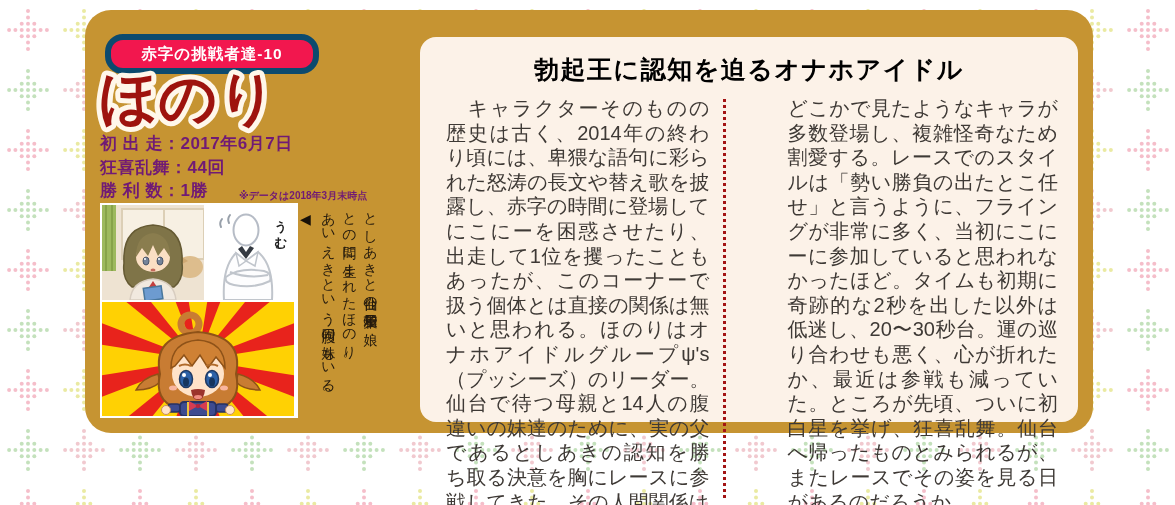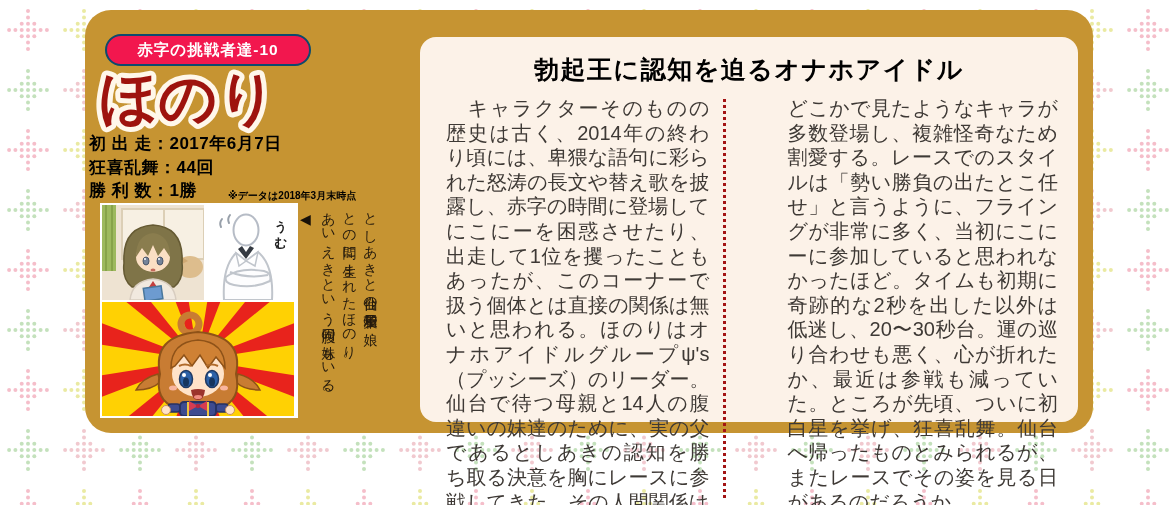--- a/index.html
+++ b/index.html
@@ -11,33 +11,33 @@
   .stage{position:absolute;inset:0;}
   .bg{position:absolute;left:0;top:0;}
   
   .card{
     position:absolute;left:85px;top:10px;width:1008px;height:423px;
     background:#c69432;border-radius:26px;
   }
   
   .badge{
     position:absolute;left:20px;top:24px;width:202px;height:28px;
-    background:#f2174e;border:2px solid #0c4a6e;border-radius:18px;
+    background:#f2174e;border:6px solid #0c4a6e;border-radius:18px;
     display:flex;align-items:center;justify-content:center;
   }
   .badge span{color:#ffffff;font-size:15.5px;font-weight:bold;letter-spacing:1px;}
   
   .name-svg{position:absolute;left:6px;top:46px;width:260px;height:84px;overflow:visible;}
   .name-text{
     font-family:"Liberation Sans","DejaVu Sans",sans-serif;
     font-size:58px;font-weight:bold;fill:#9e130e;
     stroke:#fff7ea;stroke-width:10px;paint-order:stroke;stroke-linejoin:round;
   }
   
-  .stats{position:absolute;left:4px;top:122px;color:#000000;font-size:17px;font-weight:bold;}
+  .stats{position:absolute;left:15px;top:122px;color:#701a75;font-size:17px;font-weight:bold;}
   .stat-line{line-height:23.5px;letter-spacing:0.5px;}
   .stat-row{display:flex;align-items:flex-end;}
   .stat-note{font-size:10px;margin-left:31px;letter-spacing:0;}
   
   .photos{
     position:absolute;left:15px;top:193px;width:194px;
     background:#ffffff;padding:2px;
     display:grid;grid-template-columns:102px 88px;gap:2px;
   }
   .photo{position:relative;overflow:hidden;}

